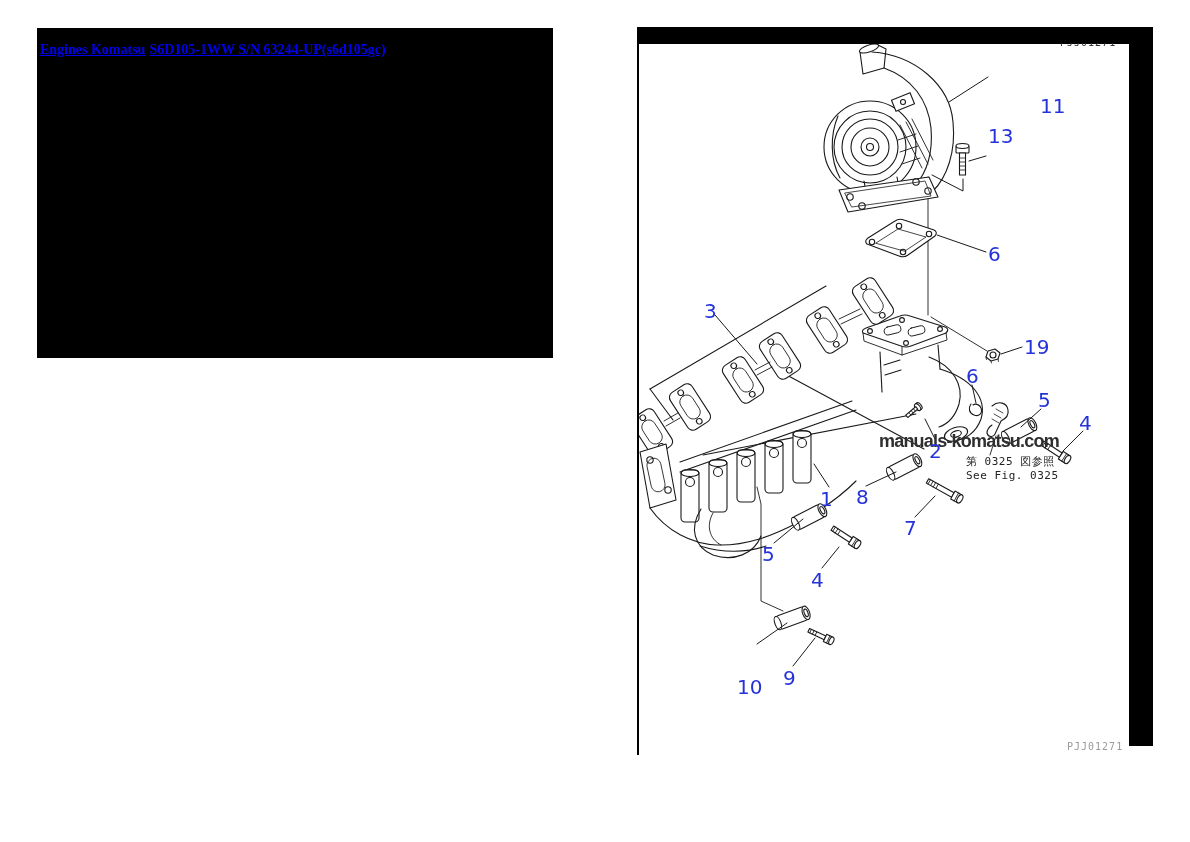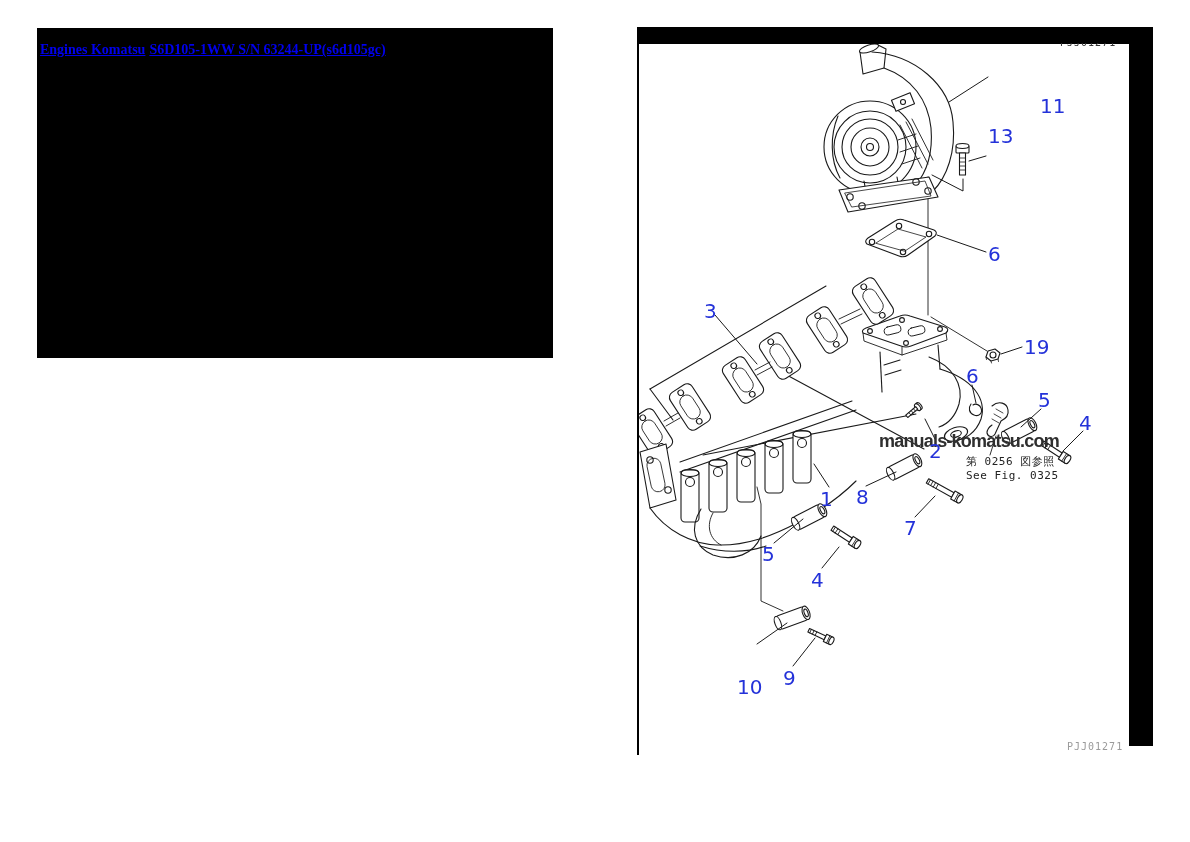--- a/index.html
+++ b/index.html
@@ -313,21 +313,21 @@
   </svg>
 
   <div class="frame-top-band"></div>
   <div class="frame-right-bar"></div>
   <div class="frame-left-line"></div>
 </div>
 
 <div class="watermark">manuals-komatsu.com</div>
 
 <div class="fig-ref">
-  <div>第 0256 図参照</div>
+  <div>第 0325 図参照</div>
   <div>See Fig. 0325</div>
 </div>
 
 <div class="drawing-code">PJJ01271</div>
 
 <div class="top-right-code">
   <span>PJJ01271</span>
 </div>
 
 <div>

